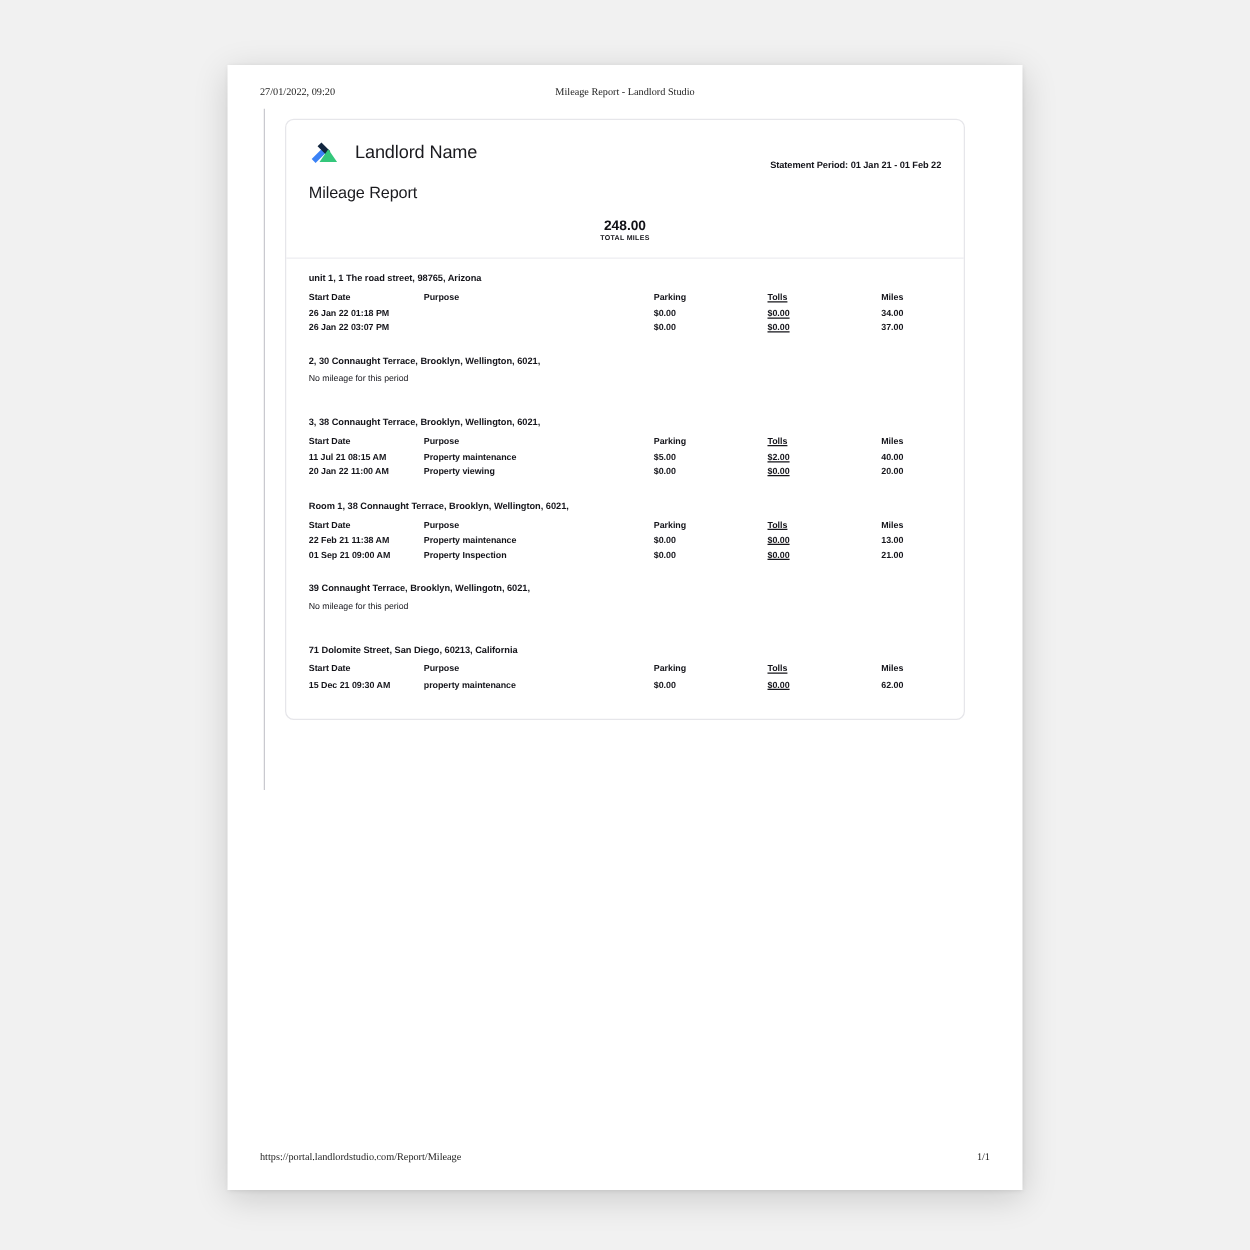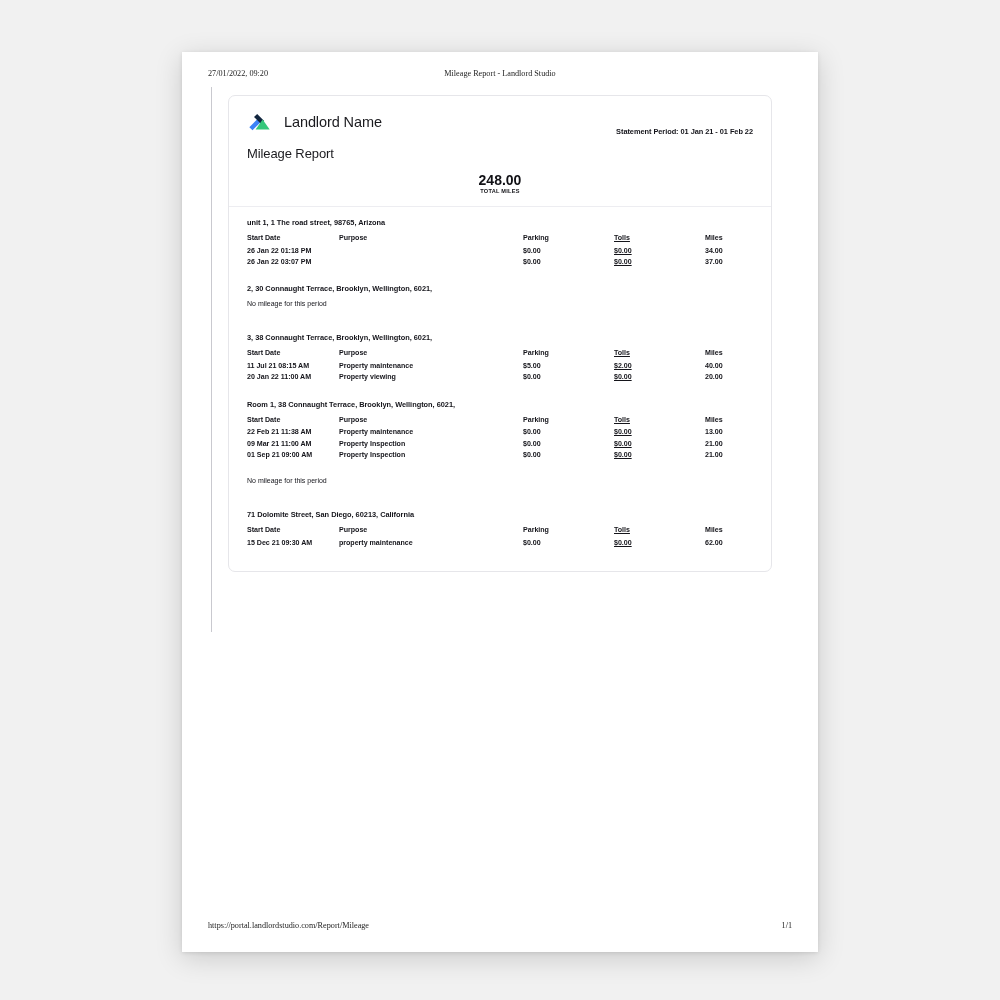--- a/index.html
+++ b/index.html
@@ -114,21 +114,21 @@
   }
 
   .total-block {
     position: absolute;
     left: 0;
     right: 0;
     bottom: 11px;
     text-align: center;
   }
   .total-value {
-    font-size: 14px;
+    font-size: 11px;
     font-weight: bold;
     color: #111116;
     line-height: 1.15;
   }
   .total-label {
     font-size: 5.6px;
     font-weight: bold;
     color: #111116;
     letter-spacing: 0.25px;
     line-height: 1.3;
@@ -300,37 +300,31 @@
               </thead>
               <tbody>
                 <tr>
                   <td class="col-date">22 Feb 21 11:38 AM</td>
                   <td class="col-purpose">Property maintenance</td>
                   <td class="col-parking">$0.00</td>
                   <td class="col-tolls">$0.00</td>
                   <td class="col-miles">13.00</td>
                 </tr>
                 <tr>
-                  <td class="col-date">09 Mar 21 11:00 AM</td>
-                  <td class="col-purpose">Property Inspection</td>
-                  <td class="col-parking">$0.00</td>
-                  <td class="col-tolls">$0.00</td>
-                  <td class="col-miles">21.00</td>
-                </tr>
-                <tr>
                   <td class="col-date">01 Sep 21 09:00 AM</td>
                   <td class="col-purpose">Property Inspection</td>
                   <td class="col-parking">$0.00</td>
                   <td class="col-tolls">$0.00</td>
                   <td class="col-miles">21.00</td>
                 </tr>
               </tbody>
             </table>
           </div>
           <div class="property-section">
+            <div class="property-address">39 Connaught Terrace, Brooklyn, Wellingotn, 6021,</div>
             <div class="empty-note">No mileage for this period</div>
           </div>
           <div class="property-section">
             <div class="property-address">71 Dolomite Street, San Diego, 60213, California</div>
             <table class="mileage-table">
               <thead>
                 <tr>
                   <th class="col-date">Start Date</th>
                   <th class="col-purpose">Purpose</th>
                   <th class="col-parking">Parking</th>

